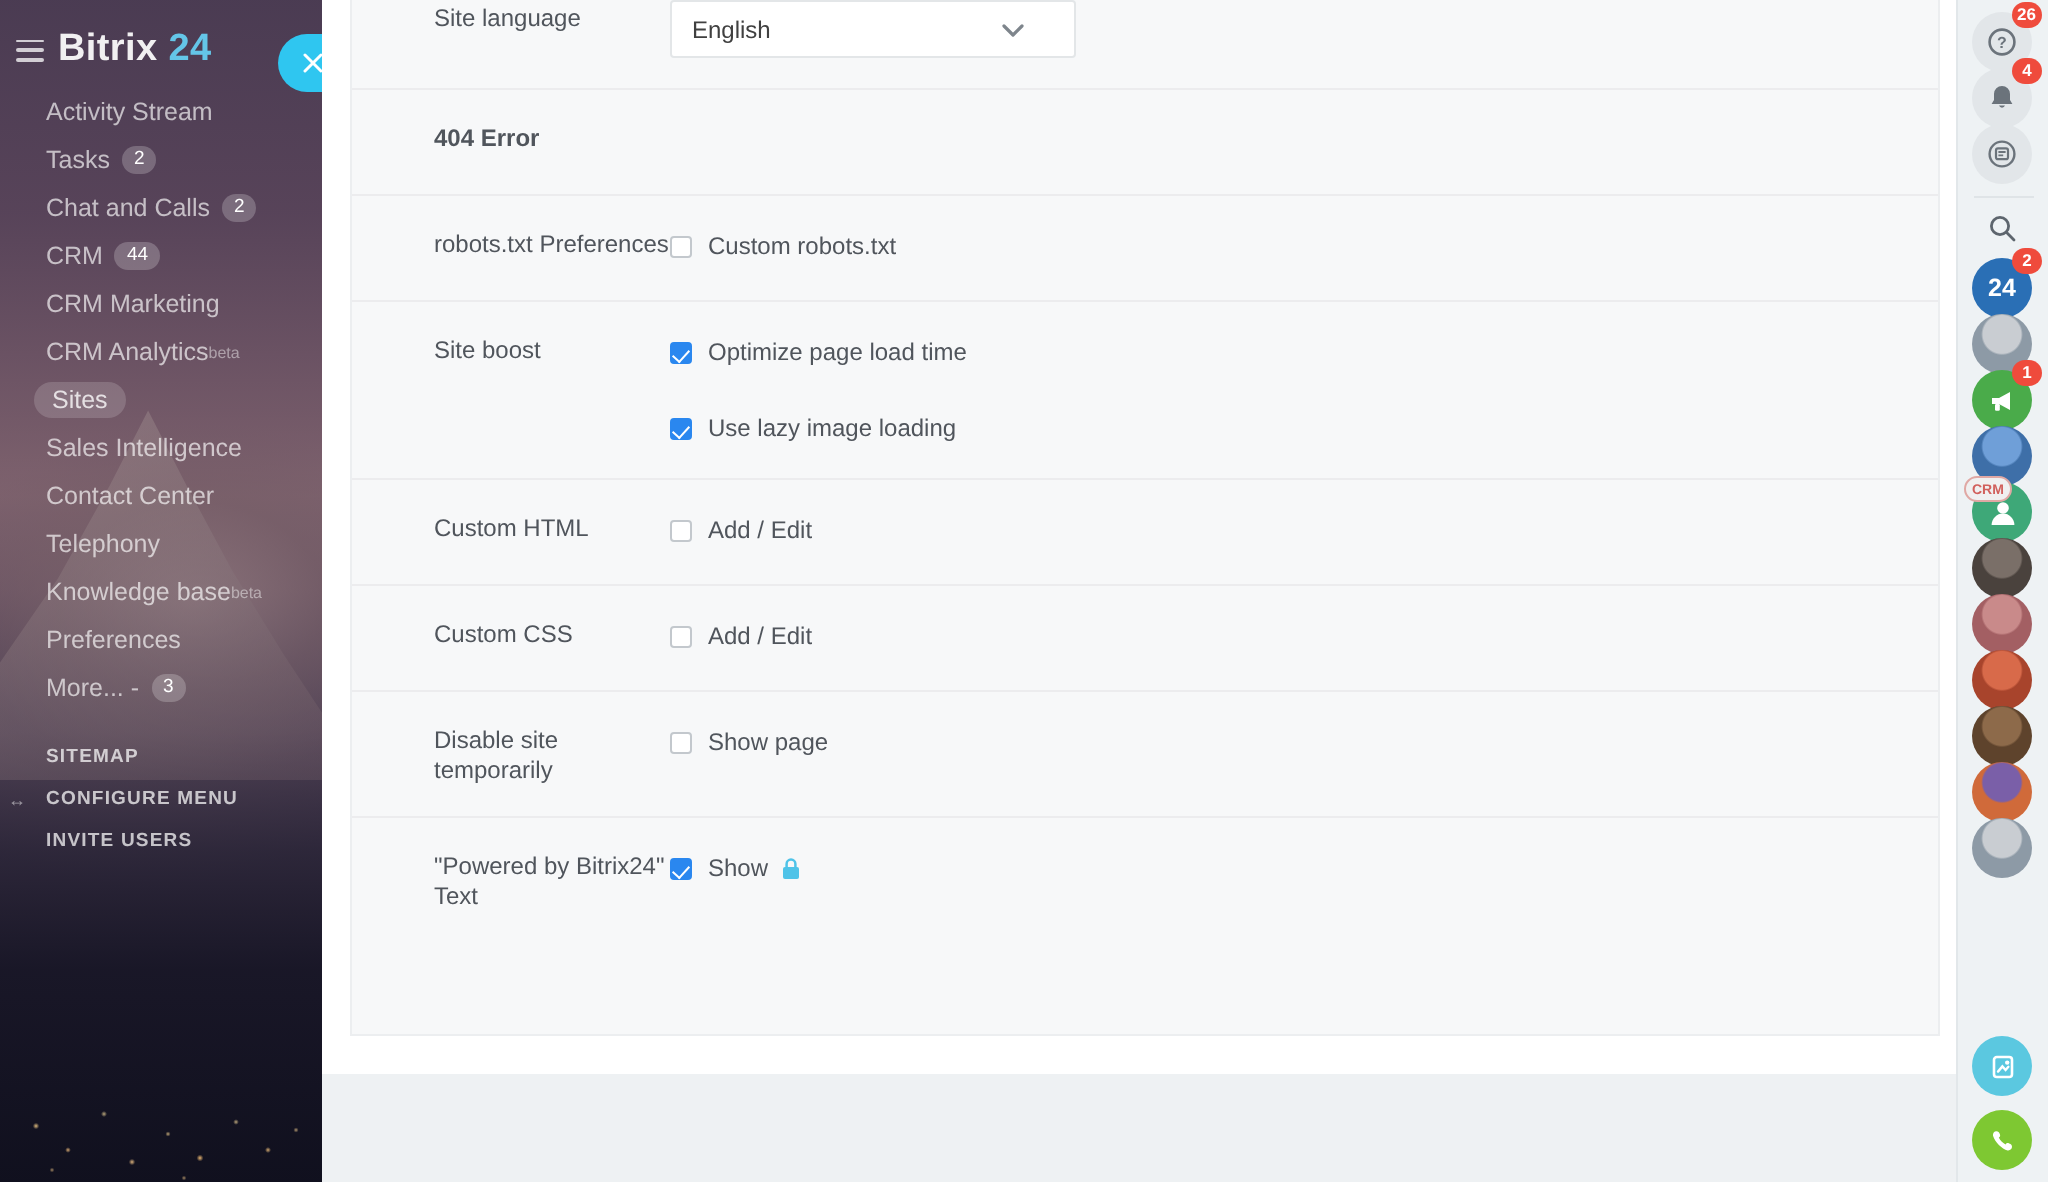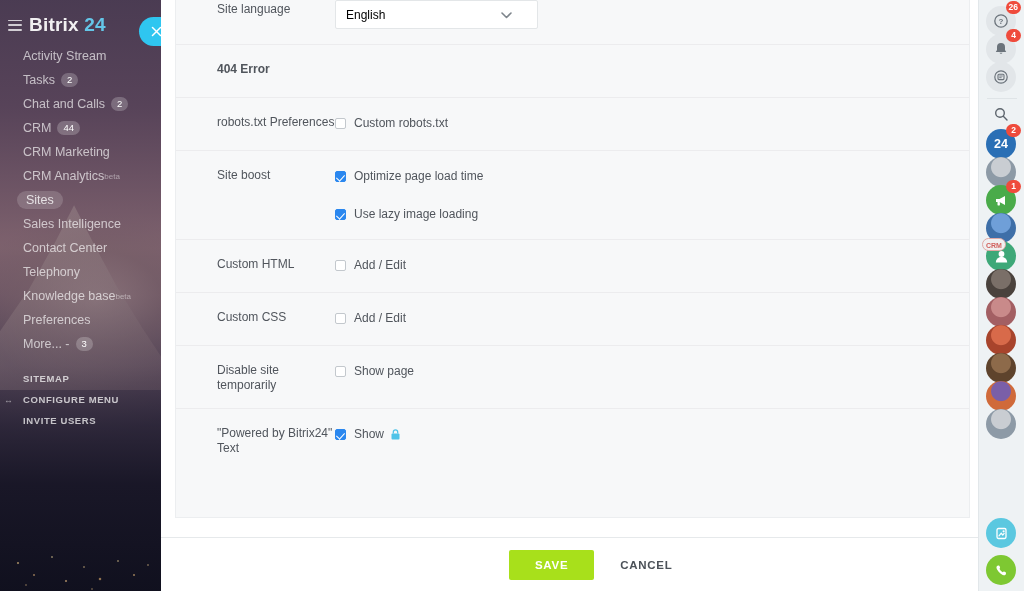--- a/index.html
+++ b/index.html
@@ -145,21 +145,21 @@
     font-size:12px; color:#50555c; line-height:15px;
     padding-top:2px;
   }
   .row-field{ flex:1; }
 
   .sel{
     width:203px; height:29px;
     background:#fff; border:1px solid #e3e6e8; border-radius:2px;
     display:flex; align-items:center; justify-content:space-between;
     padding:0 25px 0 10px;
-    font-size:12px; color:#000000;
+    font-size:12px; color:#404040;
     cursor:pointer;
   }
   .sel .chev{ color:#7e858c; }
 
   .cbline{ display:flex; align-items:center; height:20px; }
   .cbline + .cbline{ margin-top:18px; }
   .cb{
     width:11px; height:11px; flex:0 0 11px;
     border:1px solid #c3c8cd; background:#fff; border-radius:2px;
     cursor:pointer; position:relative;
@@ -387,24 +387,20 @@
                   <rect x="0.5" y="4.5" width="8" height="6" rx="1" fill="#4fc3e8"></rect>
                   <path d="M2.3 4.5 V3 a2.2 2.2 0 0 1 4.4 0 V4.5" stroke="#4fc3e8" stroke-width="1.25" fill="none"></path>
                 </svg>
               </span>
             </div>
           </div>
         </div>
       </div>
   </div>
 
-  <div id="footer-bar">
-    <button id="btn-save">SAVE</button>
-    <button id="btn-cancel">CANCEL</button>
-  </div>
 </div>
 
 <div id="right-rail">
   <div id="rail-divider"></div>
   <div id="rail-items">
       <div class="rail-btn rail-grey" style="top: 6px;">
         <svg width="16" height="16" viewBox="0 0 16 16">
           <circle cx="8" cy="8" r="6.2" fill="none" stroke="#6b737b" stroke-width="1.3"></circle>
           <text x="8" y="11.2" font-size="8" font-weight="bold" fill="#6b737b" text-anchor="middle" font-family="Liberation Sans">?</text>
         </svg>

